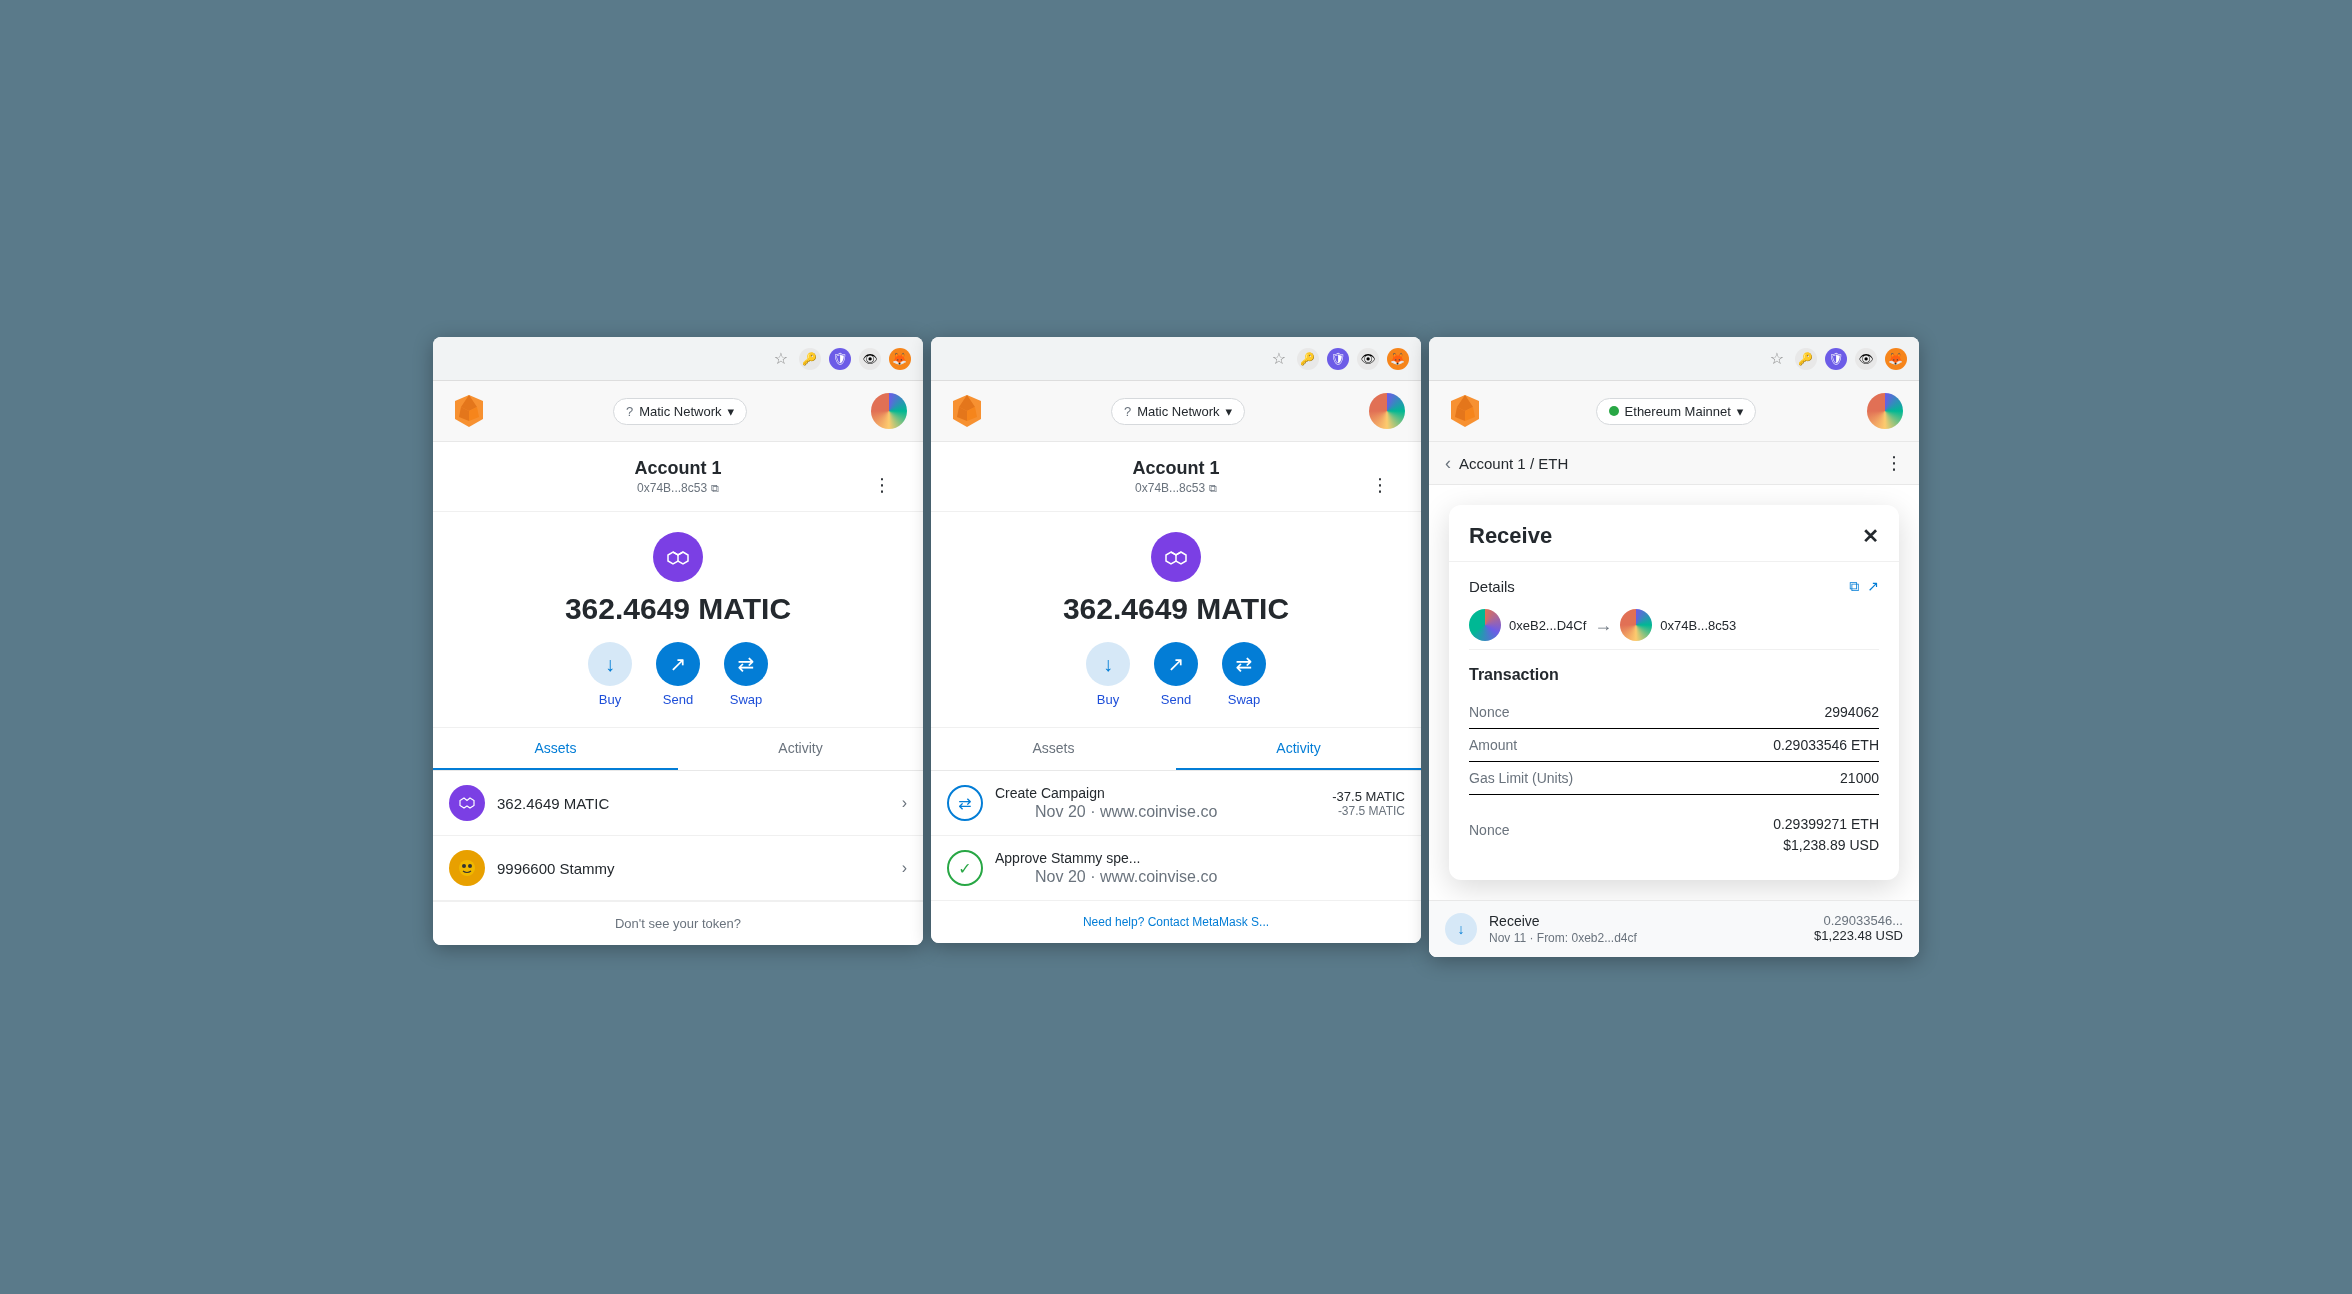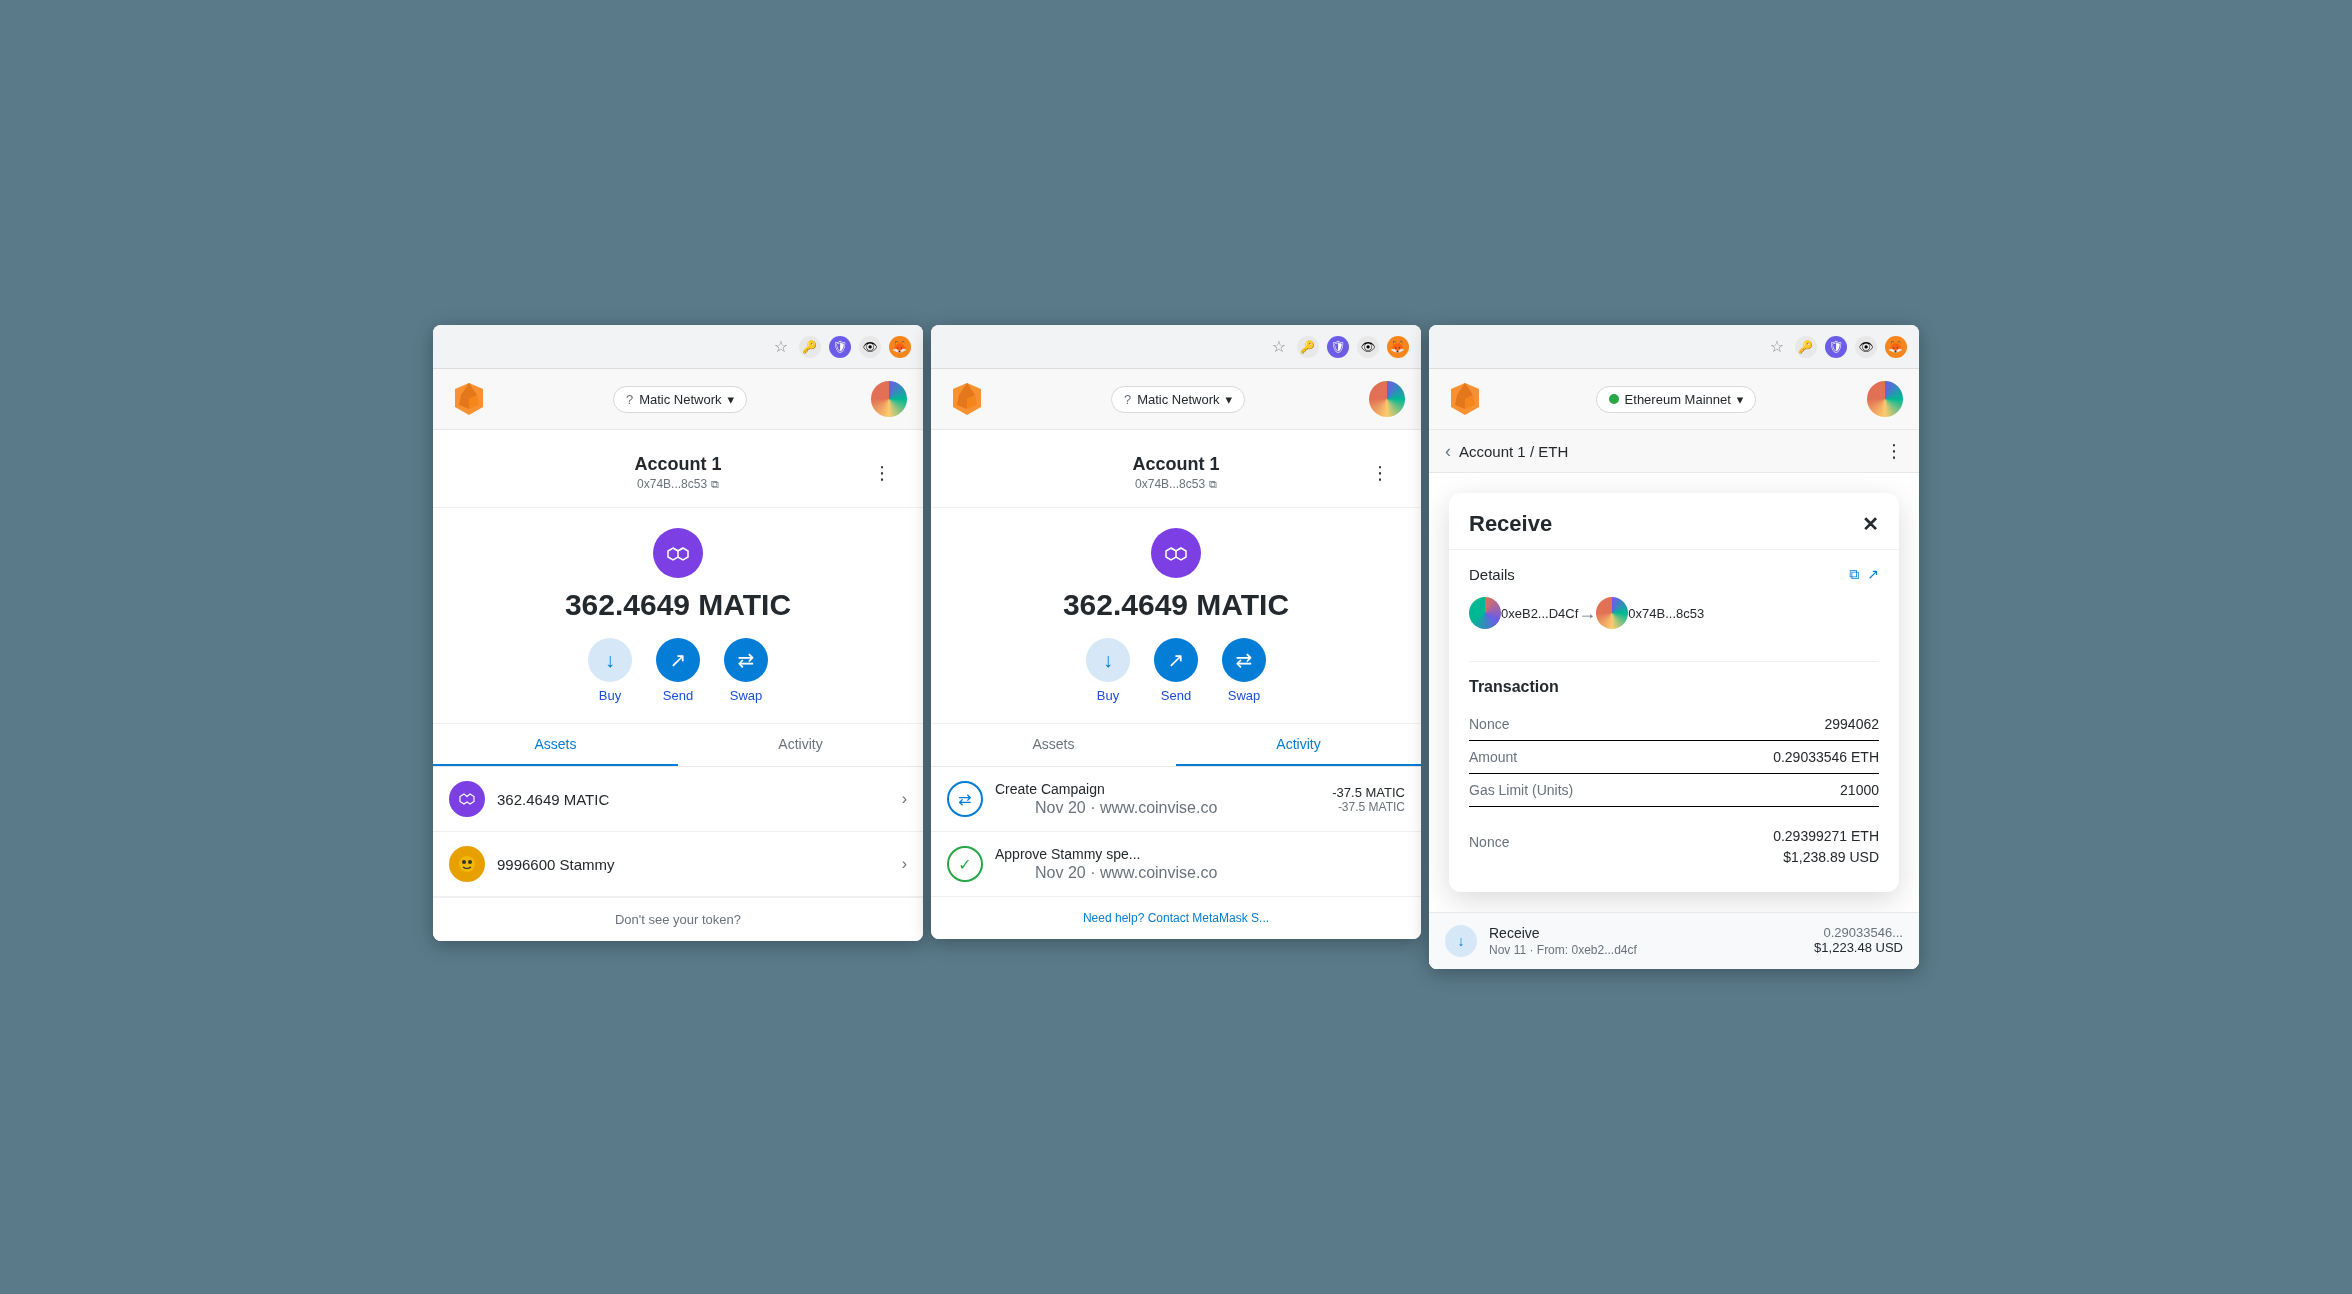--- a/index.html
+++ b/index.html
@@ -101,21 +101,20 @@
     }
     .mm-account-section {
       padding: 16px;
       text-align: center;
       border-bottom: 1px solid #f0f0f0;
     }
     .account-name {
       font-size: 18px;
       font-weight: 600;
       color: #24292e;
-      margin-top: 8px;
     }
     .account-address {
       font-size: 12px;
       color: #6a737d;
       display: flex;
       align-items: center;
       justify-content: center;
       gap: 4px;
       margin-top: 2px;
     }
@@ -352,22 +351,23 @@
       color: #24292e;
     }
     .details-icons {
       display: flex;
       gap: 8px;
       color: #037dd6;
     }
     .tx-addresses {
       display: flex;
       align-items: center;
+      gap: 8px;
       margin-bottom: 16px;
-      padding-bottom: 32px;
+      padding-bottom: 8px;
       border-bottom: 1px solid #f0f0f0;
     }
     .addr-text {
       font-size: 13px;
       font-weight: 500;
       color: #24292e;
     }
     .arrow-icon { font-size: 18px; color: #6a737d; }
     .transaction-section { }
     .tx-section-title {

